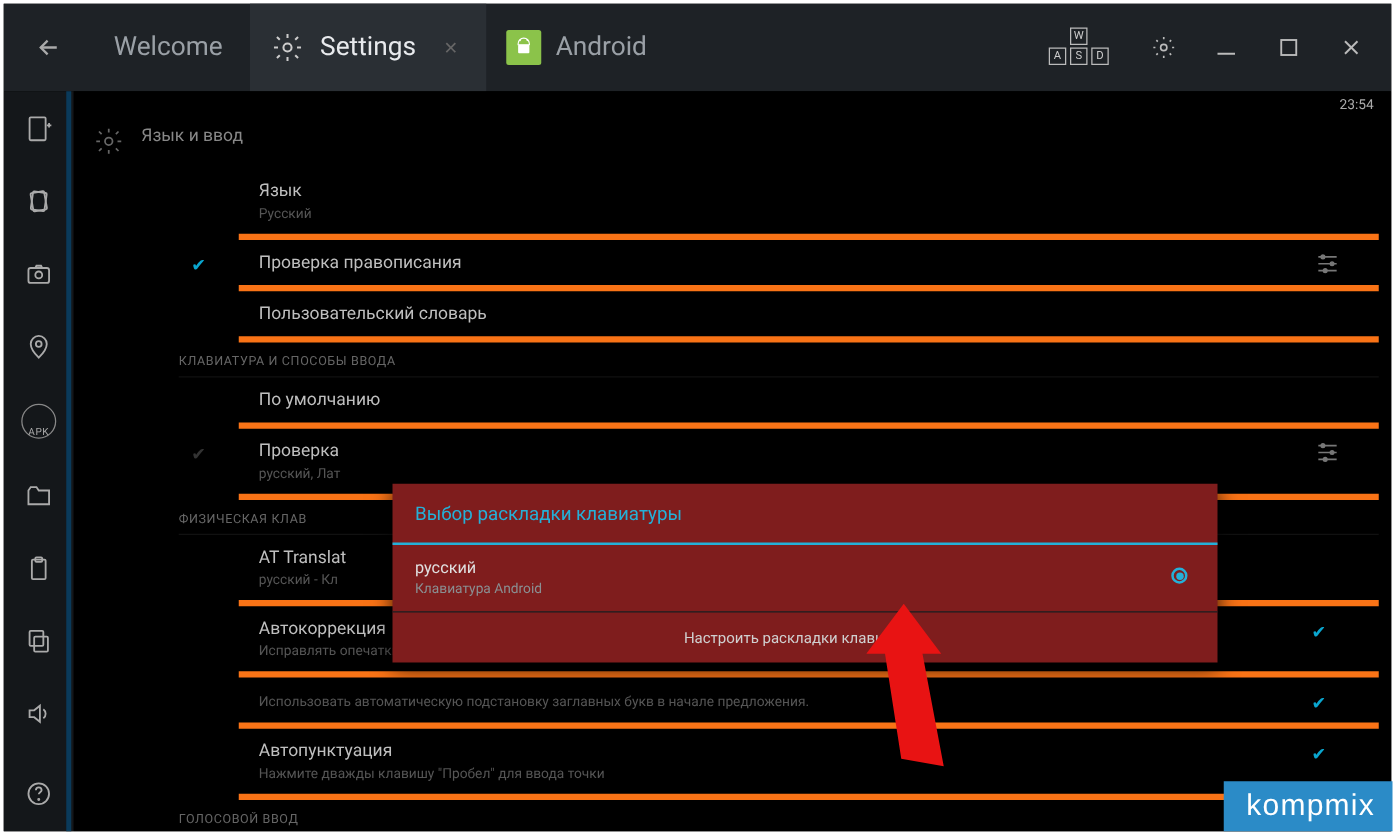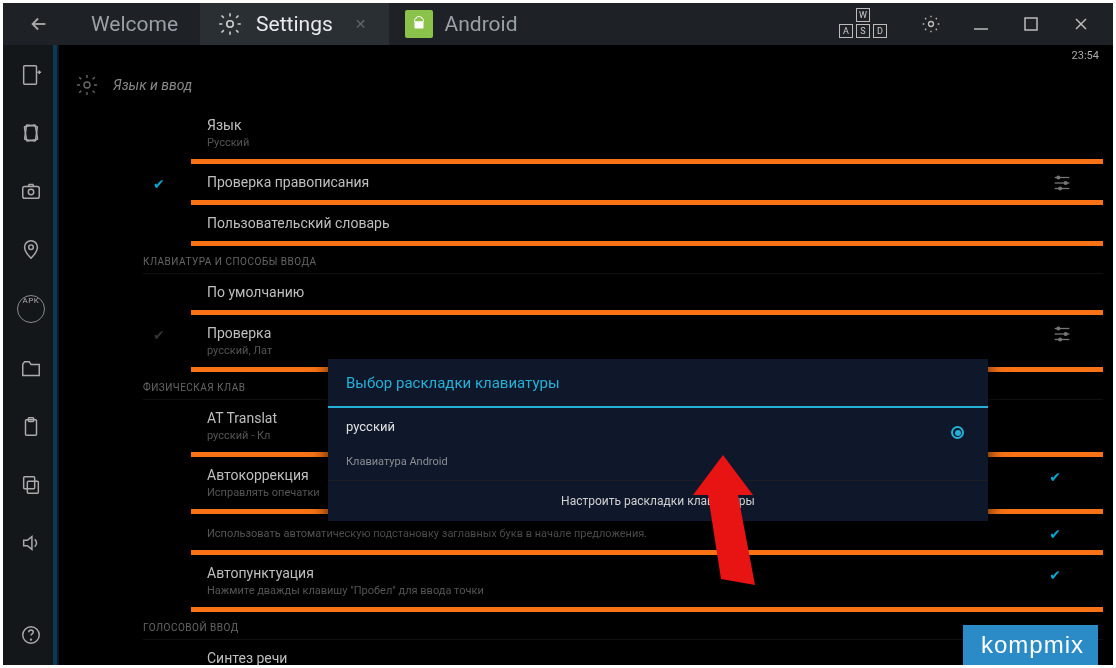--- a/index.html
+++ b/index.html
@@ -12,21 +12,21 @@
   position: relative;
 }
 .outer-frame {
   position: absolute;
   left: 3px; top: 3px; right: 3px; bottom: 3px;
   background: #000;
   display: flex;
   flex-direction: column;
 }
 .titlebar {
-  height: 42px;
+  height: 70px;
   background: #1e2226;
   display: flex;
   align-items: stretch;
   color: #c7c7c7;
 }
 .titlebar .back {
   width: 72px;
   display: flex;
   align-items: center;
   justify-content: center;
@@ -61,34 +61,34 @@
 .keymap .s { left:21px; top:18px; }
 .keymap .d { left:38px; top:18px; }
 .win-btn { width:20px; height:20px; display:flex; align-items:center; justify-content:center; }
 .main-row { flex:1; display:flex; min-height:0; }
 .left-sidebar {
   width: 56px; background: #14171a; display:flex; flex-direction:column; align-items:center;
   padding-top: 18px; gap: 34px; position: relative;
 }
 .left-sidebar .accent { position:absolute; left:50px; top:0; bottom:0; width:4px; background:#0a3a5a; }
 .sb-icon { width:24px; height:24px; color:#9aa0a6; display:flex; align-items:center; justify-content:center; }
-.sb-apk { width:28px; height:28px; border:1.5px solid #888; border-radius:50%; font-size:8px; color:#aaa; display:flex; align-items:flex-start; justify-content:center; letter-spacing:0.5px;}
+.sb-apk { width:28px; height:28px; border:1.5px solid #888; border-radius:50%; font-size:8px; color:#aaa; display:flex; align-items:flex-end; justify-content:center; letter-spacing:0.5px;}
 .content {
   flex:1; background:#000; position:relative; color:#ccc; overflow:hidden;
 }
 .status-time {
   position:absolute; top:4px; right:14px; font-size:11px; color:#aaa;
 }
 .page {
   position:absolute; top:22px; left:0; right:0; bottom:0;
   padding: 0 6px;
 }
 .page-header {
-  display:flex; align-items:center; gap:14px; padding: 6px 14px 10px 10px;
-  color:#888; font-size:14px;font-style:italic;
+  display:flex; gap:14px; padding: 6px 14px 10px 10px;
+  color:#888; font-size:14px;
 }
 .settings-body { padding-left: 126px; padding-right: 4px; }
 .setting-row {
   padding: 10px 44px 10px 16px; position:relative;
   border-bottom: 5px solid #f97316;
 }
 .setting-row .title { font-size:14px; color:#bfbfbf; }
 .setting-row .subtitle { font-size:11px; color:#555; margin-top:3px; }
 .setting-row .check-left {
   position:absolute; left:-38px; top:12px; color:#0aa6cf; font-size:14px;
@@ -99,46 +99,46 @@
 .setting-row .sliders-icon {
   position:absolute; right:30px; top:8px; color:#777;
 }
 .section-label {
   font-size:10px; color:#666; letter-spacing:0.5px;
   padding: 10px 0 6px 0; text-transform:uppercase;
   border-bottom: 1px solid #111;
   margin-left: -48px;
 }
 .dialog {
-  position:absolute; left:269px; top:314px; width:660px;
-  background:#0f172a; z-index:5; box-shadow:0 4px 16px rgba(0,0,0,0.8);
+  position:absolute; left:255px; top:314px; width:660px;
+  background:#7f1d1d; z-index:5; box-shadow:0 4px 16px rgba(0,0,0,0.8);
 }
 .dialog-title {
   color:#25b0d8; font-size:15px; padding:15px 18px 14px;
   border-bottom:2px solid #25b0d8;
 }
 .dialog-item {
   padding:11px 18px 12px; border-bottom:1px solid #1a1e20; position:relative;
 }
 .dialog-item .dtitle { font-size:13px; color:#e0e0e0; }
-.dialog-item .dsub { font-size:11px; color:#8a8f92; margin-top:21px; }
+.dialog-item .dsub { font-size:11px; color:#8a8f92; margin-top:2px; }
 .dialog-item .radio {
   position:absolute; right:24px; top:18px; width:13px; height:13px;
   border:2px solid #25b0d8; border-radius:50%;
   display:flex; align-items:center; justify-content:center;
 }
 .dialog-item .radio .dot { width:6px; height:6px; background:#25b0d8; border-radius:50%; }
 .dialog-action {
   text-align:center; padding:13px 0; font-size:12px; color:#d0d0d0;
 }
 .arrow {
   position:absolute; left:634px; top:410px; z-index:10; pointer-events:none;
 }
 .watermark {
-  position:absolute; right:18px; bottom:3px;
+  position:absolute; right:2px; bottom:3px;
   background:#2b8bc7; color:#fff; font-size:24px;
   padding:6px 14px 6px 18px; letter-spacing:1px;
   font-family: Arial, sans-serif;
 }
 svg { display:block; }
 </style>
 </head>
 <body>
 
 <div class="outer-frame">

